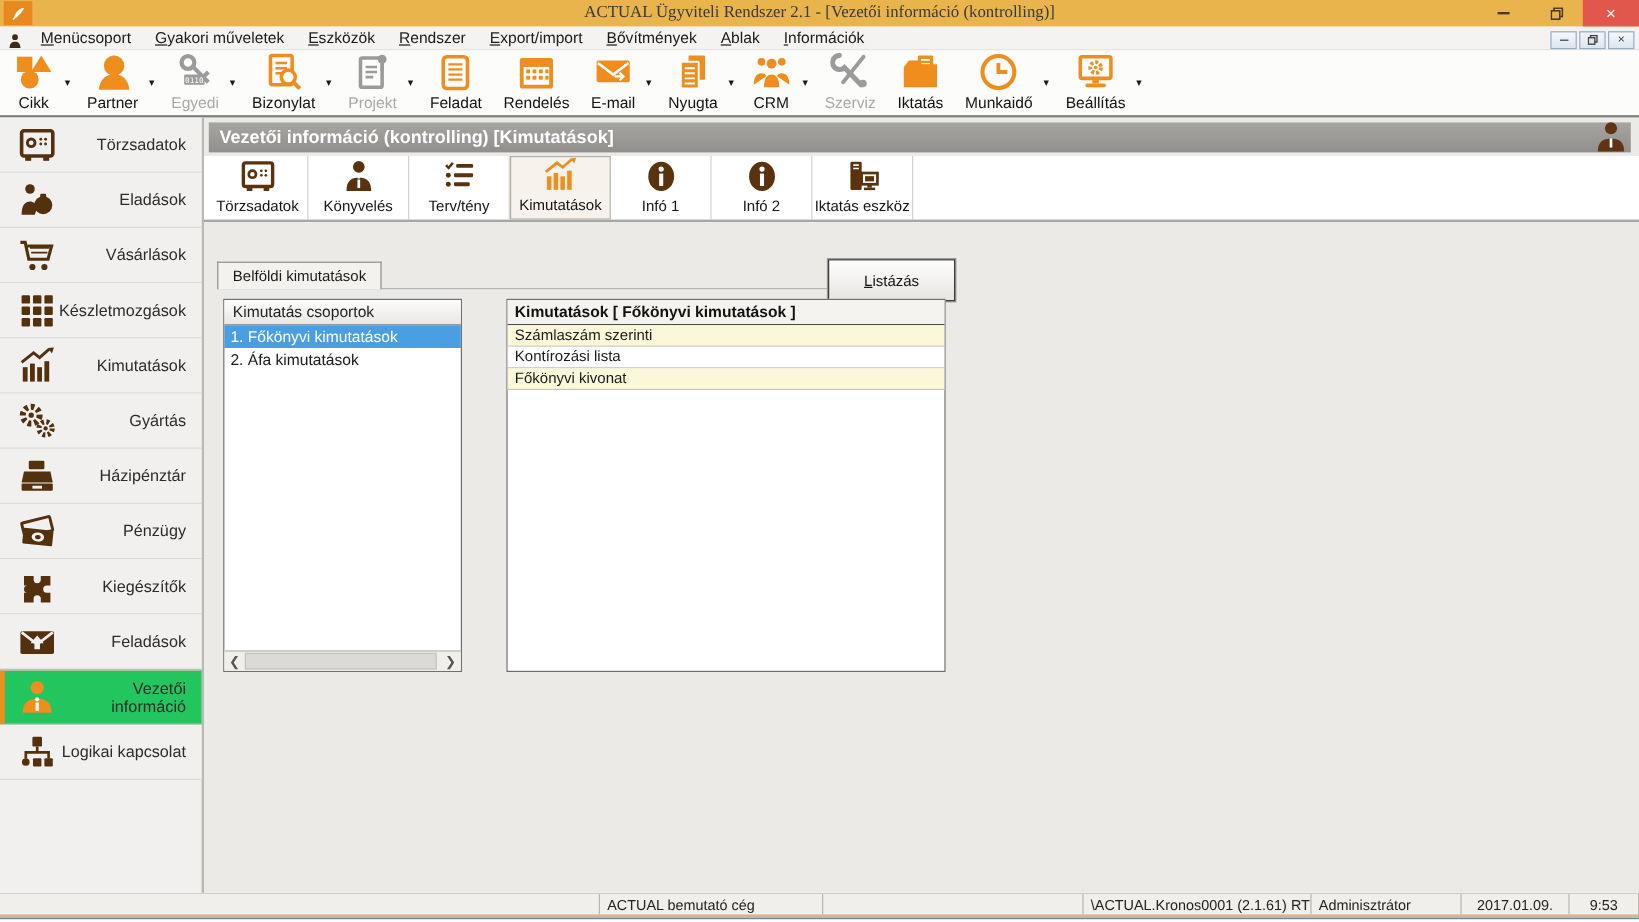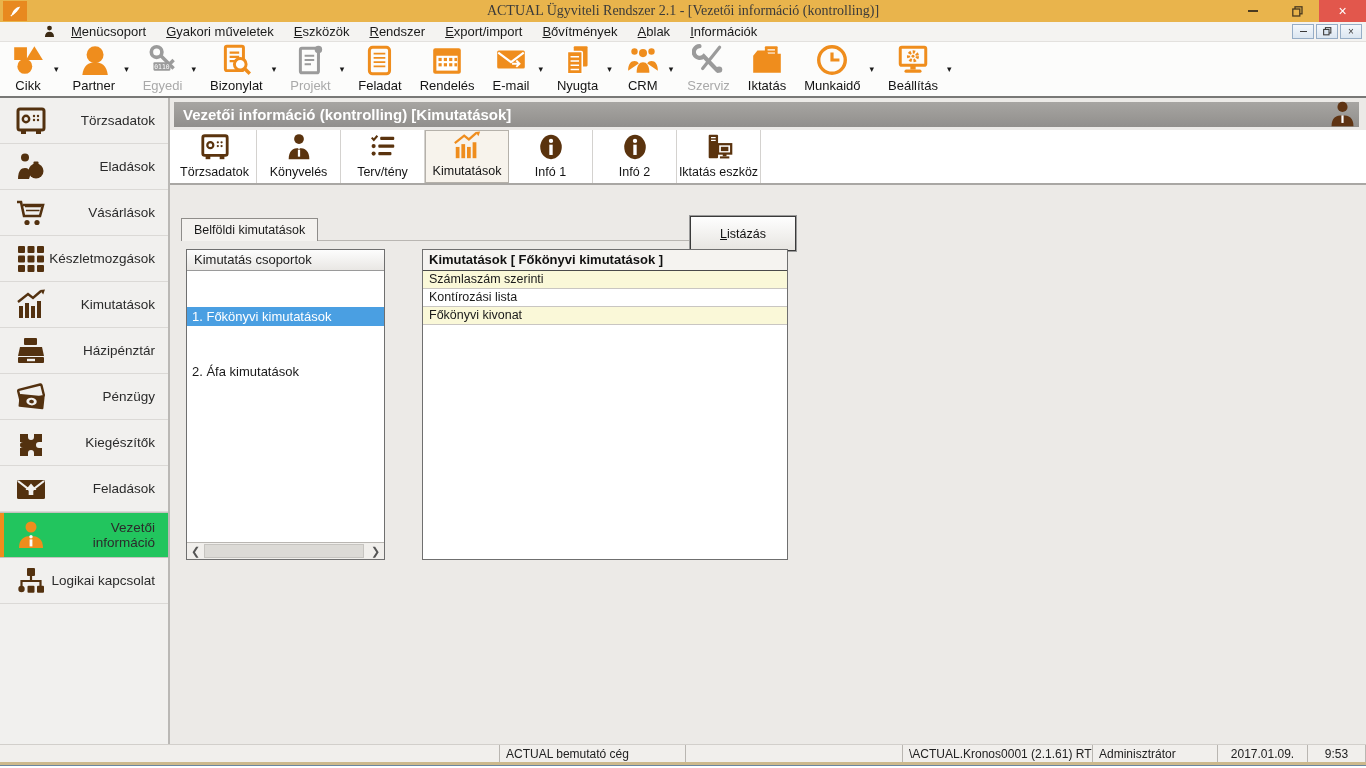--- a/index.html
+++ b/index.html
@@ -10,21 +10,21 @@
   .titlebar { height:22px; background:#e9b44c; display:flex; align-items:center; position:relative; }
   .logo { width:24px; height:20px; background:#e8891f; margin:1px 0 1px 3px;
     display:flex; align-items:center; justify-content:center; flex:0 0 auto; z-index:2; }
   .title-text { position:absolute; left:0; right:0; text-align:center; font-size:14px; color:#3a3a3a;font-family:Liberation Serif, serif; }
   .win-btns { margin-left:auto; display:flex; height:100%; z-index:2; }
   .win-btn { width:44px; height:100%; display:flex; align-items:center; justify-content:center; color:#4a3a20; }
   .win-btn .dash { width:10px; height:2px; background:#4a3a20; }
   .win-close { width:47px; background:#e2574c; color:#fff; font-size:14px; }
 
   
-  .menubar { height:20px; background:#f4f3f1; display:flex; align-items:center; font-size:13px; color:#1a1a1a; border-bottom:1px solid #e3e1de;padding-left:37px; }
+  .menubar { height:20px; background:#f4f3f1; display:flex; align-items:flex-end; font-size:13px; color:#1a1a1a; border-bottom:1px solid #e3e1de; }
   .menu-user-icon { margin:0 6px 0 7px; color:#3c2a14; display:flex; }
   .menu-item { display:inline-block; padding:1px 10px 2px; cursor:default; }
   .menu-item::first-letter { text-decoration:underline; }
   .mdi-btns { margin-left:auto; display:flex; gap:2px; margin-right:4px; }
   .mdi-btn { width:22px; height:15px; background:linear-gradient(#f4f8fc,#dbe6f1); border:1px solid #96adc6;
     display:flex; align-items:center; justify-content:center; color:#3a3a3a; font-size:10px; line-height:1; }
   .mdi-btn .dash { width:7px; height:1.5px; background:#3a3a3a; }
 
   
   .toolbar { height:56px; background:#fcfcfb; display:flex; align-items:flex-end; padding:0 2px; border-bottom:2px solid #787876; }
@@ -71,21 +71,21 @@
   .list-btn { position:absolute; left:520px; top:31px; width:106px; height:35px;
     background:linear-gradient(#fefefe,#e7e5e1); border:1px solid #3a3a3a; box-shadow:0 0 0 1px #9a9a9a;
     font-size:12.5px; color:#111; display:flex; align-items:center; justify-content:center; }
   .list-btn span { display:inline-block; }
   .list-btn span::first-letter { text-decoration:underline; }
 
   .groups-panel { position:absolute; left:16px; top:64px; width:199px; height:311px; background:#fff;
     border:1px solid #6f6f6f; display:flex; flex-direction:column; }
   .gp-header { height:21px; line-height:20px; padding-left:7px; font-size:13px; color:#222;
     background:linear-gradient(#fdfdfd,#e9e7e4); border-bottom:1px solid #9a9a9a; }
-  .gp-row { height:19px; line-height:19px; padding-left:5px; font-size:13px; color:#1a1a1a; white-space:nowrap;margin-top:36px; }
+  .gp-row { height:19px; line-height:19px; padding-left:5px; font-size:13px; color:#1a1a1a; white-space:nowrap; }
   .gp-row.selected { background:#4a9fe2; color:#fff; }
   .gp-scroll { margin-top:auto; height:17px; border-top:1px solid #b9b6b2; display:flex; background:#f1efec; align-items:stretch; }
   .gp-sb-btn { width:17px; display:flex; align-items:center; justify-content:center; font-size:11px; color:#555; }
   .gp-sb-thumb { width:160px; background:#dcdad6; border:1px solid #c6c4c0; margin:1px 0; }
   .gp-sb-space { flex:1; }
 
   .reports-panel { position:absolute; left:252px; top:64px; width:366px; height:311px; background:#fff;
     border:1px solid #6f6f6f; display:flex; flex-direction:column; }
   .rp-header { height:21px; line-height:20px; padding-left:6px; font-weight:bold; font-size:13px; color:#111;
     background:#f5f3f0; border-bottom:1px solid #4a4a4a; }
@@ -391,20 +391,29 @@
         <path d="M3 13L13 5l5 4 8-7" fill="none" stroke="currentColor" stroke-width="2.4"></path>
         <path d="M25 1l5-.5-1.8 5z"></path>
         <rect x="4" y="17" width="4" height="12"></rect>
           <rect x="10" y="14" width="4" height="15"></rect>
           <rect x="16" y="17" width="4" height="12"></rect>
           <rect x="22" y="12" width="4" height="17"></rect>
       </svg>
       <span class="sb-label">Kimutatások</span>
       </div>
 
+    <div class="sb-item">
+      <svg class="sb-icon" viewBox="0 0 32 32" fill="currentColor">
+        <circle cx="11" cy="11" r="7" fill="none" stroke="currentColor" stroke-width="5" stroke-dasharray="3 2.4"></circle>
+          <circle cx="11" cy="11" r="2.2"></circle>
+        <circle cx="23" cy="22" r="5.5" fill="none" stroke="currentColor" stroke-width="4.2" stroke-dasharray="2.4 2"></circle>
+          <circle cx="23" cy="22" r="1.8"></circle>
+      </svg>
+      <span class="sb-label">Gyártás</span>
+      </div>
 
     <div class="sb-item">
       <svg class="sb-icon" viewBox="0 0 32 32" fill="currentColor">
         <rect x="9" y="3" width="13" height="7" rx="1"></rect>
           <path d="M5 12h22l2 9H3z"></path>
         <rect x="3" y="22" width="26" height="6" rx="1"></rect>
           <rect x="12" y="23.8" width="8" height="2.4" fill="#f1f0ee"></rect>
       </svg>
       <span class="sb-label">Házipénztár</span>
       </div>

